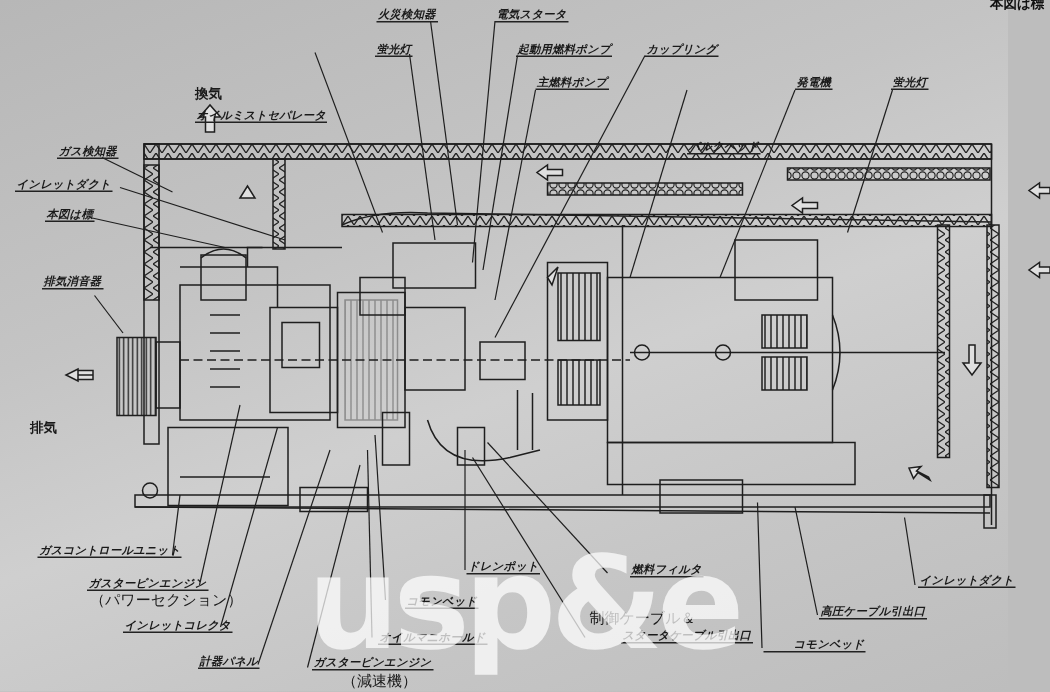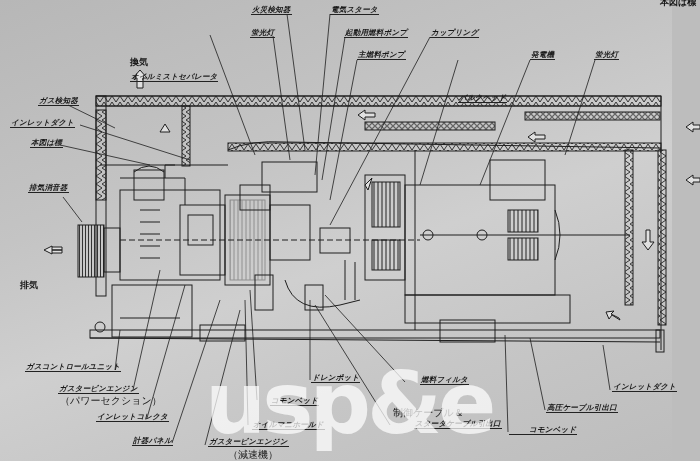--- a/index.html
+++ b/index.html
@@ -183,21 +183,21 @@
   <div class="lbl" style="left:594px; top:50px;">蛍光灯</div>
 
   <div class="lbl" style="left:38px; top:96px;">ガス検知器</div>
   <div class="lbl" style="left:10px; top:118px;">インレットダクト</div>
   <div class="lbl" style="left:30px; top:138px;">本図は標</div>
   <div class="lbl" style="left:28px; top:183px;">排気消音器</div>
 
   <div class="lbl" style="left:25px; top:362px;">ガスコントロールユニット</div>
   <div class="lbl" style="left:58px; top:384px;">ガスタービンエンジン</div>
   <div class="sub" style="left:60px; top:396px;">（パワーセクション）</div>
-  <div class="lbl" style="left:96px; top:412px;text-align:right;">インレットコレクタ</div>
+  <div class="lbl" style="left:82px; top:412px;text-align:right;">インレットコレクタ</div>
   <div class="lbl" style="left:132px; top:436px;text-align:right;">計器パネル</div>
   <div class="lbl" style="left:208px; top:437px;">ガスタービンエンジン</div>
   <div class="sub" style="left:228px; top:450px;">（減速機）</div>
 
   <div class="lbl" style="left:270px; top:396px;">コモンベッド</div>
   <div class="lbl" style="left:252px; top:420px;">オイルマニホールド</div>
   <div class="lbl" style="left:311px; top:373px;">ドレンポット</div>
   <div class="lbl" style="left:420px; top:375px;">燃料フィルタ</div>
   <div class="sub" style="left:393px; top:408px;">制御ケーブル＆</div>
   <div class="lbl" style="left:390px; top:419px;margin-left:24px;">スタータケーブル引出口</div>

